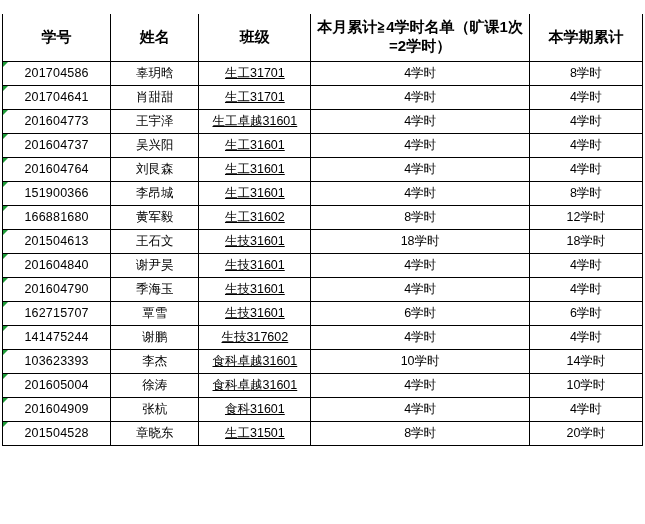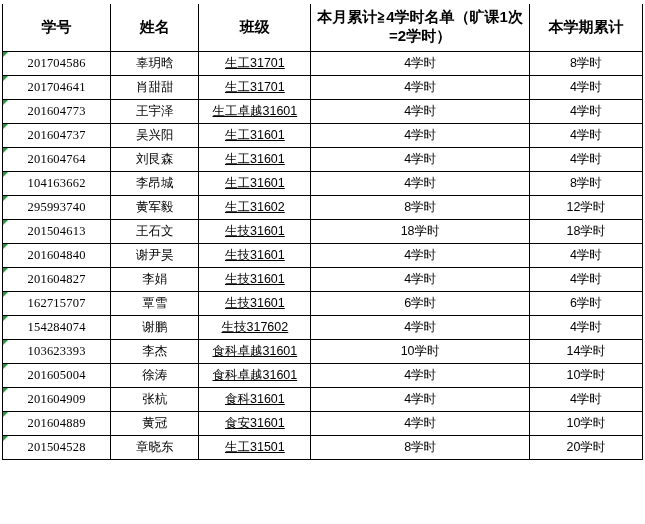--- a/index.html
+++ b/index.html
@@ -17,21 +17,21 @@
   .sheet {
     width: 645px;
     height: 524px;
     position: relative;
     background: #ffffff;
   }
   table.grid {
     border-collapse: collapse;
     width: 641px;
     margin-left: 2px;
-    margin-top: 2px;
+    margin-top: 12px;
     table-layout: fixed;
   }
   table.grid td, table.grid th {
     border: 1px solid #000000;
     text-align: center;
     vertical-align: middle;
     font-size: 12.5px;
     padding: 0;
     height: 23px;
     line-height: 1.15;
@@ -53,21 +53,21 @@
   .col-class { width: 112px; }
   .col-month { width: 218px; }
   .col-term  { width: 113px; }
 
   .cell-id { font-size: 12.5px; letter-spacing: 0.2px; }
   .cell-name { font-size: 13px; font-family: Liberation Serif, serif; }
   .cell-class { font-size: 12.5px; text-decoration: underline; }
   .cell-hours { font-size: 12.5px; }
 
   
-  td.cell-id { position: relative; font-family: Liberation Serif, serif; }
+  td.cell-id { position: relative; }
   td.cell-id .marker {
     position: absolute;
     top: 0;
     left: 0;
     width: 0;
     height: 0;
     border-top: 5px solid #1d9b37;
     border-right: 5px solid transparent;
   }
   .top-strip {
@@ -131,63 +131,63 @@
           <td class="cell-hours">4学时</td>
         </tr>
         <tr>
           <td class="cell-id"><span class="marker"></span><span>201604764</span></td>
           <td class="cell-name">刘艮森</td>
           <td class="cell-class">生工31601</td>
           <td class="cell-hours">4学时</td>
           <td class="cell-hours">4学时</td>
         </tr>
         <tr>
-          <td class="cell-id"><span class="marker"></span><span>104163662</span></td>
+          <td class="cell-id"><span class="marker"></span><span>151900366</span></td>
           <td class="cell-name">李昂城</td>
           <td class="cell-class">生工31601</td>
           <td class="cell-hours">4学时</td>
           <td class="cell-hours">8学时</td>
         </tr>
         <tr>
-          <td class="cell-id"><span class="marker"></span><span>295993740</span></td>
+          <td class="cell-id"><span class="marker"></span><span>166881680</span></td>
           <td class="cell-name">黄军毅</td>
           <td class="cell-class">生工31602</td>
           <td class="cell-hours">8学时</td>
           <td class="cell-hours">12学时</td>
         </tr>
         <tr>
           <td class="cell-id"><span class="marker"></span><span>201504613</span></td>
           <td class="cell-name">王石文</td>
           <td class="cell-class">生技31601</td>
           <td class="cell-hours">18学时</td>
           <td class="cell-hours">18学时</td>
         </tr>
         <tr>
           <td class="cell-id"><span class="marker"></span><span>201604840</span></td>
           <td class="cell-name">谢尹昊</td>
           <td class="cell-class">生技31601</td>
           <td class="cell-hours">4学时</td>
           <td class="cell-hours">4学时</td>
         </tr>
         <tr>
-          <td class="cell-id"><span class="marker"></span><span>201604827</span></td>
-          <td class="cell-name">李娟</td>
+          <td class="cell-id"><span class="marker"></span><span>201604790</span></td>
+          <td class="cell-name">季海玉</td>
           <td class="cell-class">生技31601</td>
           <td class="cell-hours">4学时</td>
           <td class="cell-hours">4学时</td>
         </tr>
         <tr>
           <td class="cell-id"><span class="marker"></span><span>162715707</span></td>
           <td class="cell-name">覃雪</td>
           <td class="cell-class">生技31601</td>
           <td class="cell-hours">6学时</td>
           <td class="cell-hours">6学时</td>
         </tr>
         <tr>
-          <td class="cell-id"><span class="marker"></span><span>154284074</span></td>
+          <td class="cell-id"><span class="marker"></span><span>141475244</span></td>
           <td class="cell-name">谢鹏</td>
           <td class="cell-class">生技317602</td>
           <td class="cell-hours">4学时</td>
           <td class="cell-hours">4学时</td>
         </tr>
         <tr>
           <td class="cell-id"><span class="marker"></span><span>103623393</span></td>
           <td class="cell-name">李杰</td>
           <td class="cell-class">食科卓越31601</td>
           <td class="cell-hours">10学时</td>
@@ -201,27 +201,20 @@
           <td class="cell-hours">10学时</td>
         </tr>
         <tr>
           <td class="cell-id"><span class="marker"></span><span>201604909</span></td>
           <td class="cell-name">张杭</td>
           <td class="cell-class">食科31601</td>
           <td class="cell-hours">4学时</td>
           <td class="cell-hours">4学时</td>
         </tr>
         <tr>
-          <td class="cell-id"><span class="marker"></span><span>201604889</span></td>
-          <td class="cell-name">黄冠</td>
-          <td class="cell-class">食安31601</td>
-          <td class="cell-hours">4学时</td>
-          <td class="cell-hours">10学时</td>
-        </tr>
-        <tr>
           <td class="cell-id"><span class="marker"></span><span>201504528</span></td>
           <td class="cell-name">章晓东</td>
           <td class="cell-class">生工31501</td>
           <td class="cell-hours">8学时</td>
           <td class="cell-hours">20学时</td>
         </tr>
       </tbody>
   </table>
 </div>
 

